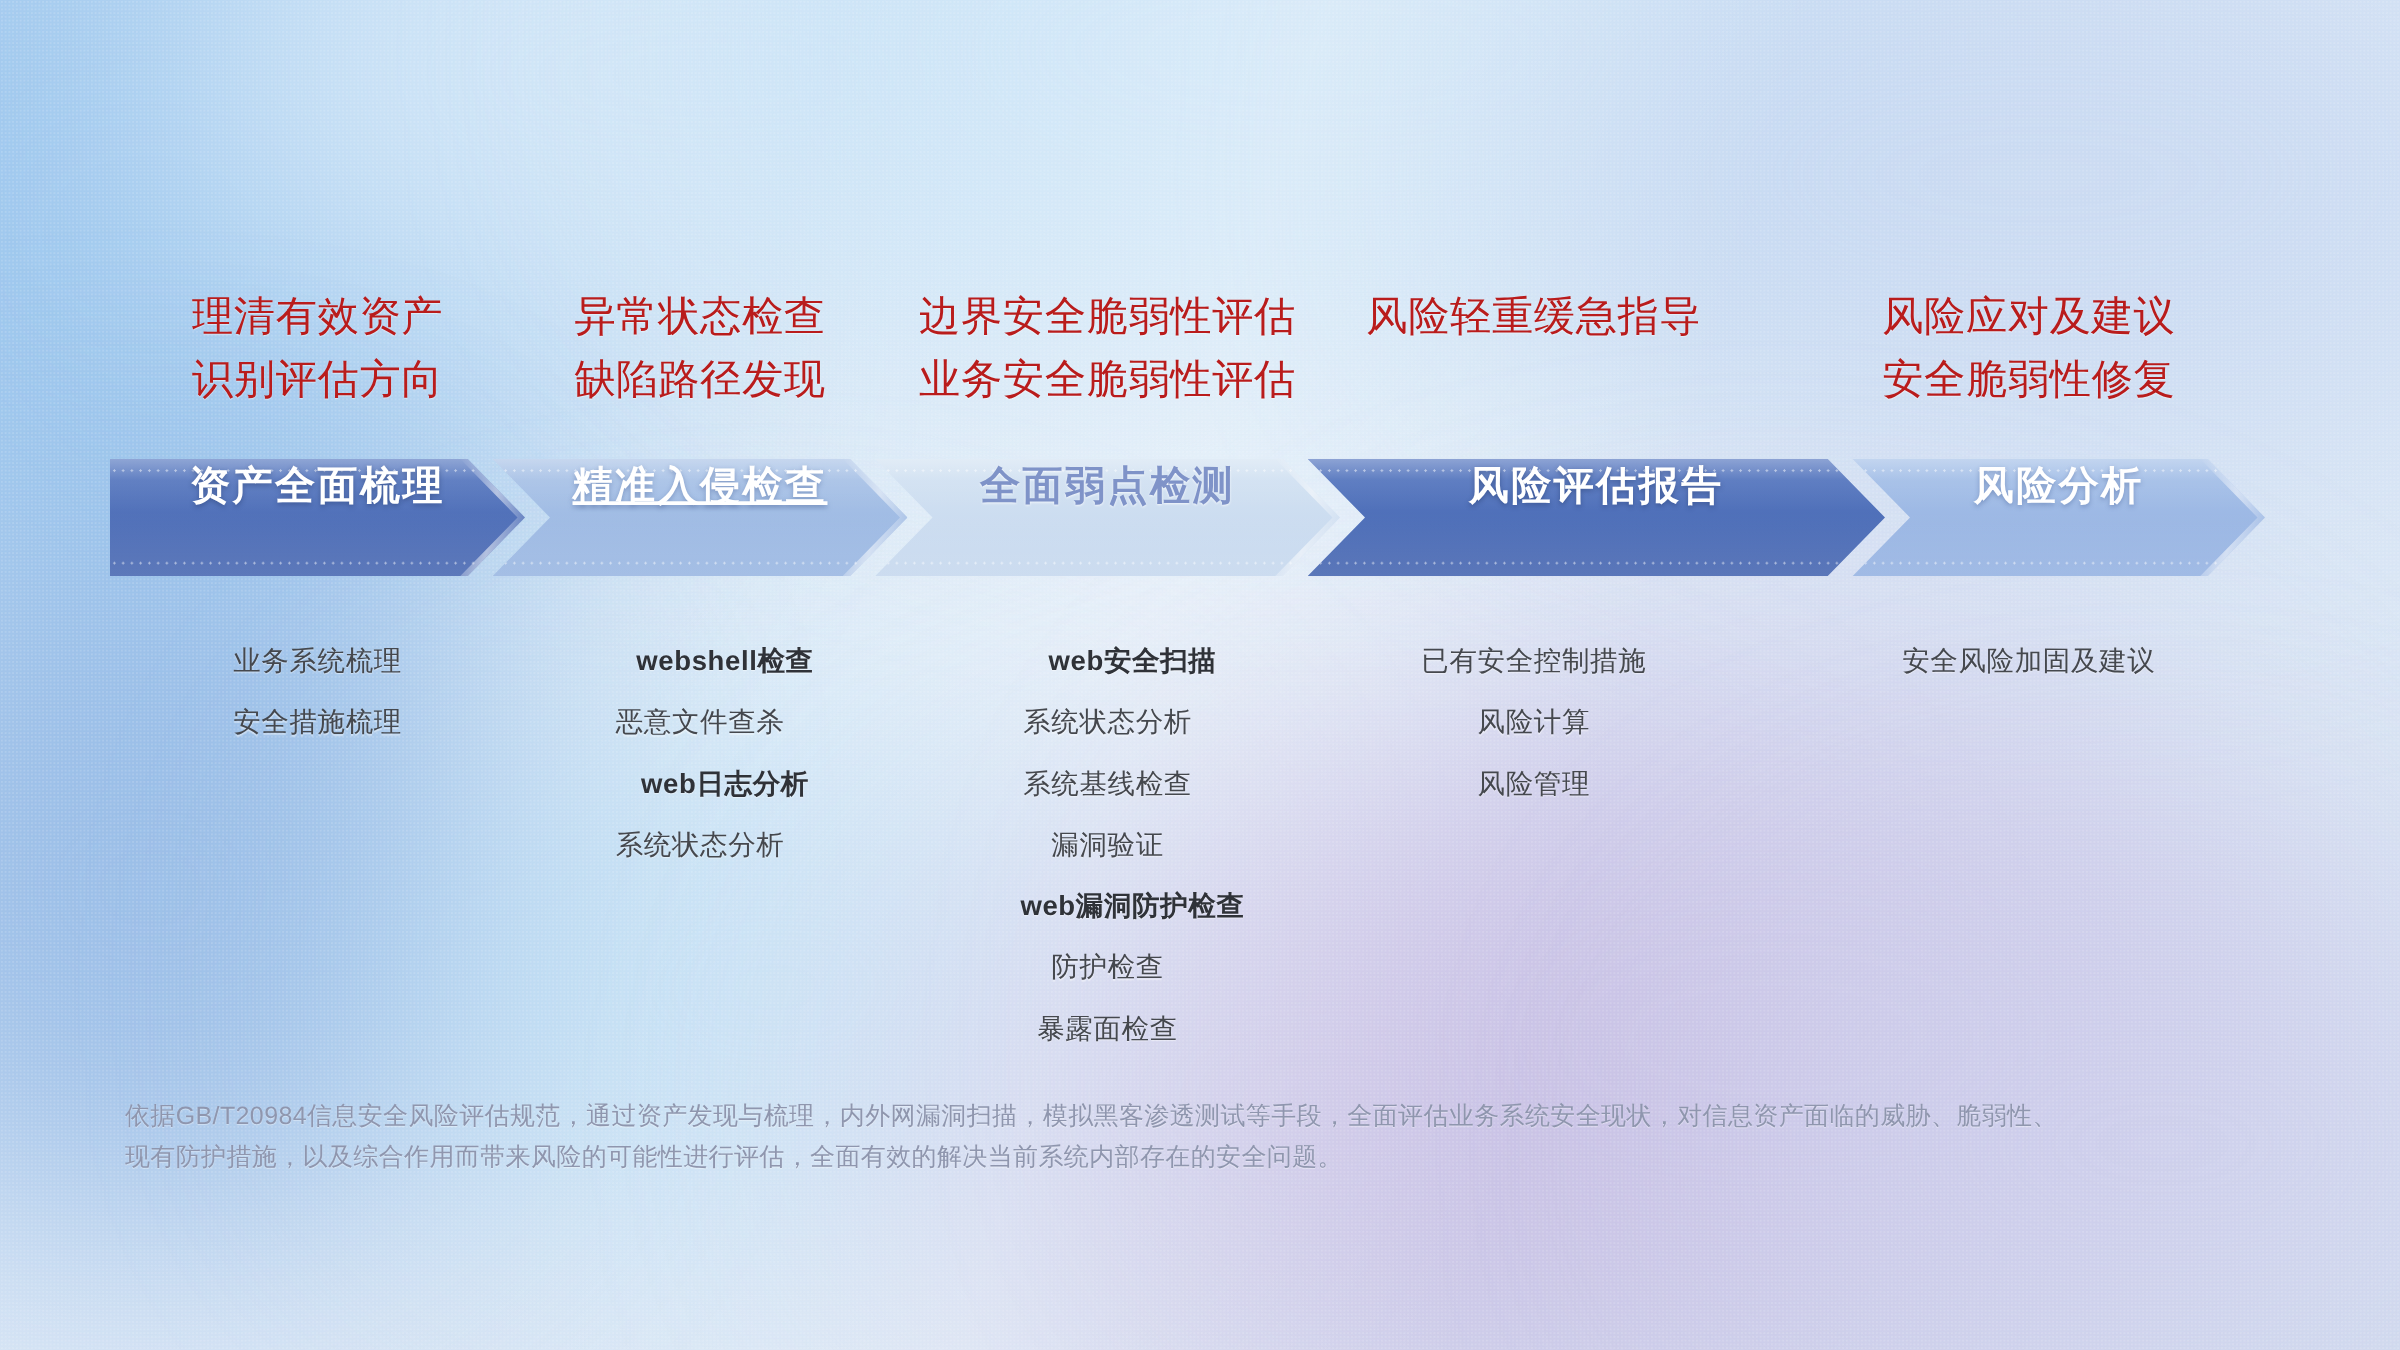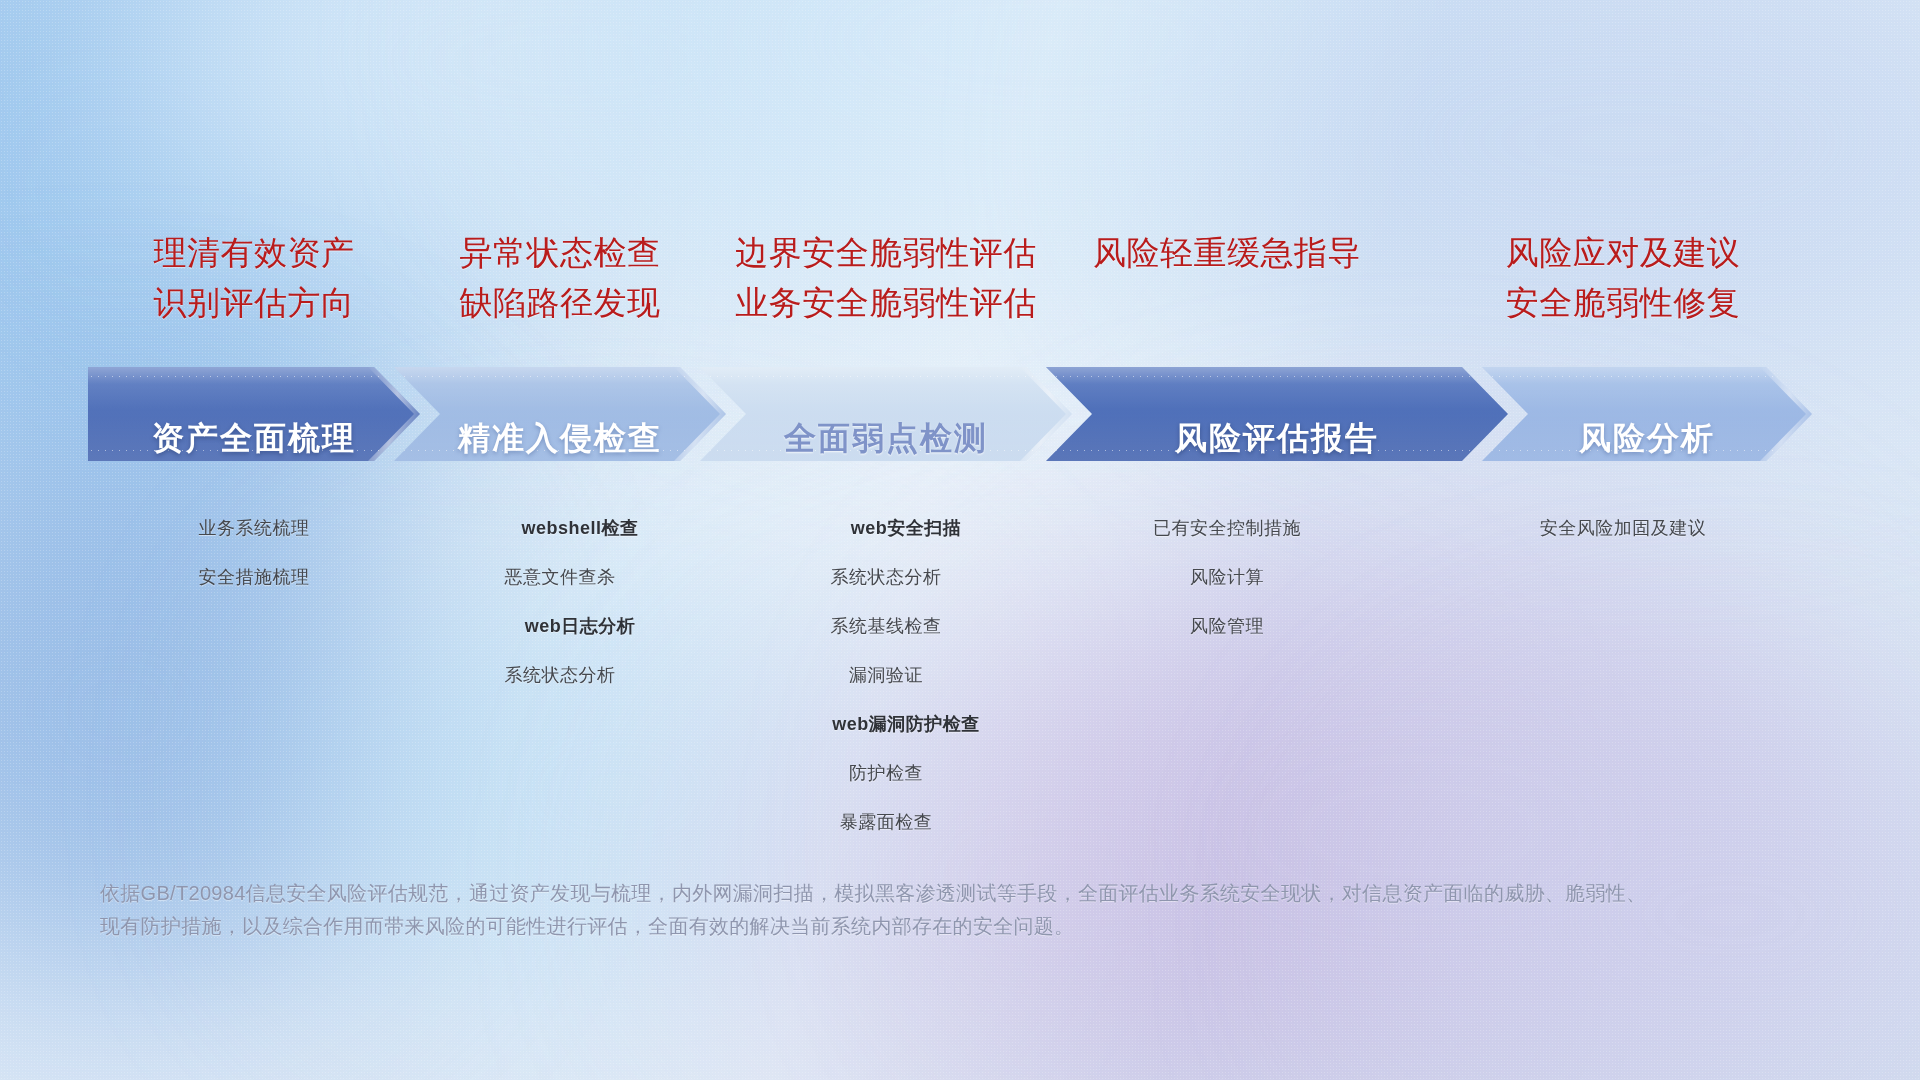--- a/index.html
+++ b/index.html
@@ -37,21 +37,21 @@
   
   #top-row{top:228px;}
   .top-line{
     font-size:33px;color:#b91c1c;letter-spacing:.5px;
     line-height:50px;white-space:nowrap;text-shadow:0 1px 1px rgba(255,255,255,.5);
   }
 
   
   #chev-band{position:absolute;left:88px;top:367px;width:1766px;height:94px;display:flex;}
   .chev{
-    position:relative;height:94px;display:flex;align-items:flex-end;justify-content:center;
+    position:relative;height:94px;display:flex;align-items:flex-start;justify-content:center;
     margin-right:-26px;
     -webkit-clip-path:polygon(0 0,calc(100% - 46px) 0,100% 50%,calc(100% - 46px) 100%,0 100%,46px 50%);
     clip-path:polygon(0 0,calc(100% - 46px) 0,100% 50%,calc(100% - 46px) 100%,0 100%,46px 50%);
   }
   .chev.first{
     -webkit-clip-path:polygon(0 0,calc(100% - 46px) 0,100% 50%,calc(100% - 46px) 100%,0 100%);
     clip-path:polygon(0 0,calc(100% - 46px) 0,100% 50%,calc(100% - 46px) 100%,0 100%);
   }
   .chev-label{
     font-size:32px;font-weight:bold;letter-spacing:2px;white-space:nowrap;
@@ -61,38 +61,38 @@
     background:linear-gradient(180deg,rgba(255,255,255,.30) 0%,rgba(255,255,255,.05) 18%,rgba(255,255,255,0) 45%,rgba(255,255,255,.10) 100%);}
   .chev-dots{position:absolute;left:0;right:0;top:6px;height:8px;z-index:2;opacity:.55;
     background-image:radial-gradient(rgba(255,255,255,.9) .8px,transparent 1px);
     background-size:7px 7px;}
   .chev-dots.bot{top:auto;bottom:6px;}
 
   
   .s1{background:linear-gradient(180deg,#5f7fc3 0%,#4f6fb8 55%,#4a69b2 100%);}
   .s1 .chev-label{color:#ffffff;text-shadow:0 2px 4px rgba(30,50,100,.45);}
   .s2{background:linear-gradient(180deg,#aec6e8 0%,#9fbbe4 55%,#9ab7e2 100%);}
-  .s2 .chev-label{color:#ffffff;text-shadow:0 2px 4px rgba(60,85,140,.40);}
+  .s2 .chev-label{color:#ffffff;text-shadow:0 2px 4px rgba(60,85,140,.40);text-decoration:underline;}
   .s3{background:linear-gradient(180deg,#d5e4f3 0%,#cbdcf0 55%,#c6d8ee 100%);}
   .s3 .chev-label{color:#7f93c8;text-shadow:0 1px 2px rgba(255,255,255,.8);}
   .s4{background:linear-gradient(180deg,#a9c3e9 0%,#9bb7e4 55%,#96b3e2 100%);}
   .s4 .chev-label{color:#ffffff;text-shadow:0 2px 4px rgba(60,85,140,.40);}
   .s5{background:linear-gradient(180deg,#5c7cc2 0%,#4d6eb8 55%,#4867b1 100%);}
   .s5 .chev-label{color:#ffffff;text-shadow:0 2px 4px rgba(30,50,100,.45);}
 
   
   .chev-edge{position:absolute;right:0;top:0;width:52px;height:94px;z-index:4;pointer-events:none;
     background:linear-gradient(100deg,rgba(255,255,255,.0) 0%,rgba(255,255,255,.55) 50%,rgba(255,255,255,0) 100%);
     -webkit-clip-path:polygon(0 0,46px 50%,0 100%,8px 100%,54px 50%,8px 0);
     clip-path:polygon(0 0,46px 50%,0 100%,8px 100%,54px 50%,8px 0);}
 
   
   #bot-row{top:504px;align-items:flex-start;}
   .bot-line{
-    font-size:18px;color:#45484e;letter-spacing:.5px;line-height:49px;white-space:nowrap;
+    font-size:22px;color:#45484e;letter-spacing:.5px;line-height:49px;white-space:nowrap;
     text-shadow:0 1px 1px rgba(255,255,255,.5);
   }
   .bot-line.em{font-weight:bold;color:#2f3238;margin-left:40px;}
 
   
   #footer{position:absolute;left:100px;top:877px;width:1560px;
     font-size:20px;line-height:33px;color:#8f96ae;letter-spacing:.3px;
     text-shadow:0 1px 1px rgba(255,255,255,.45);}
 </style>
 </head>

